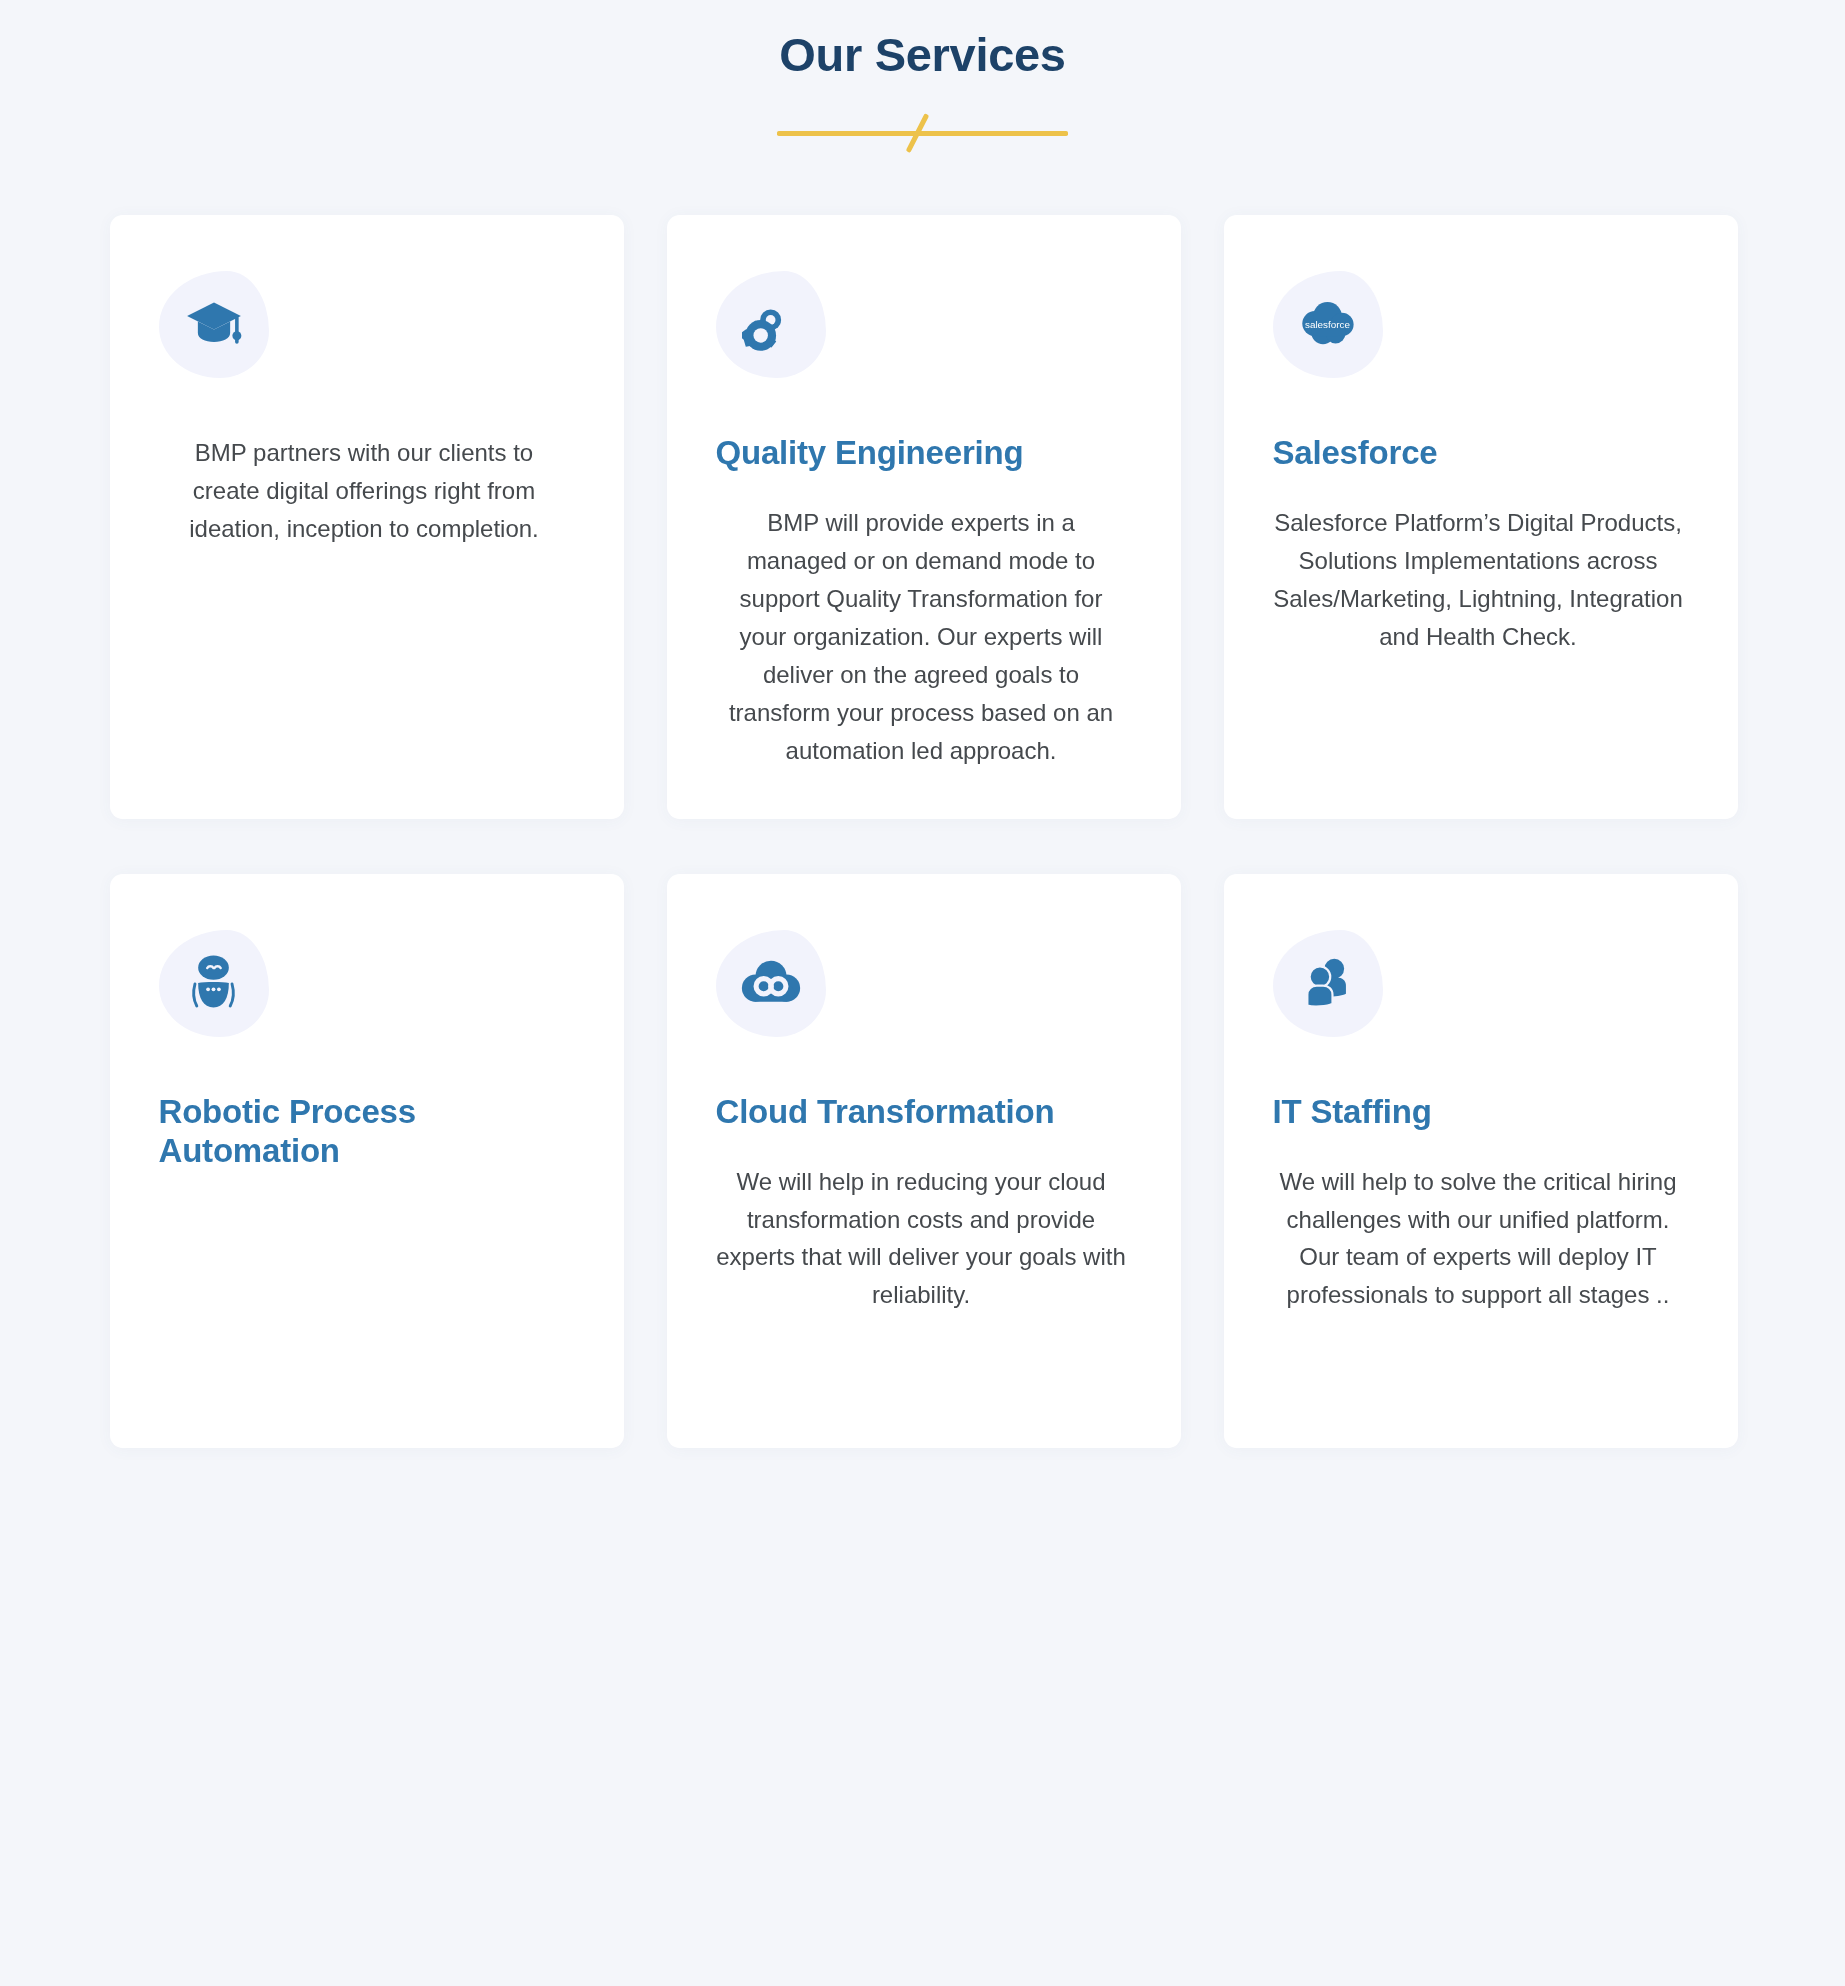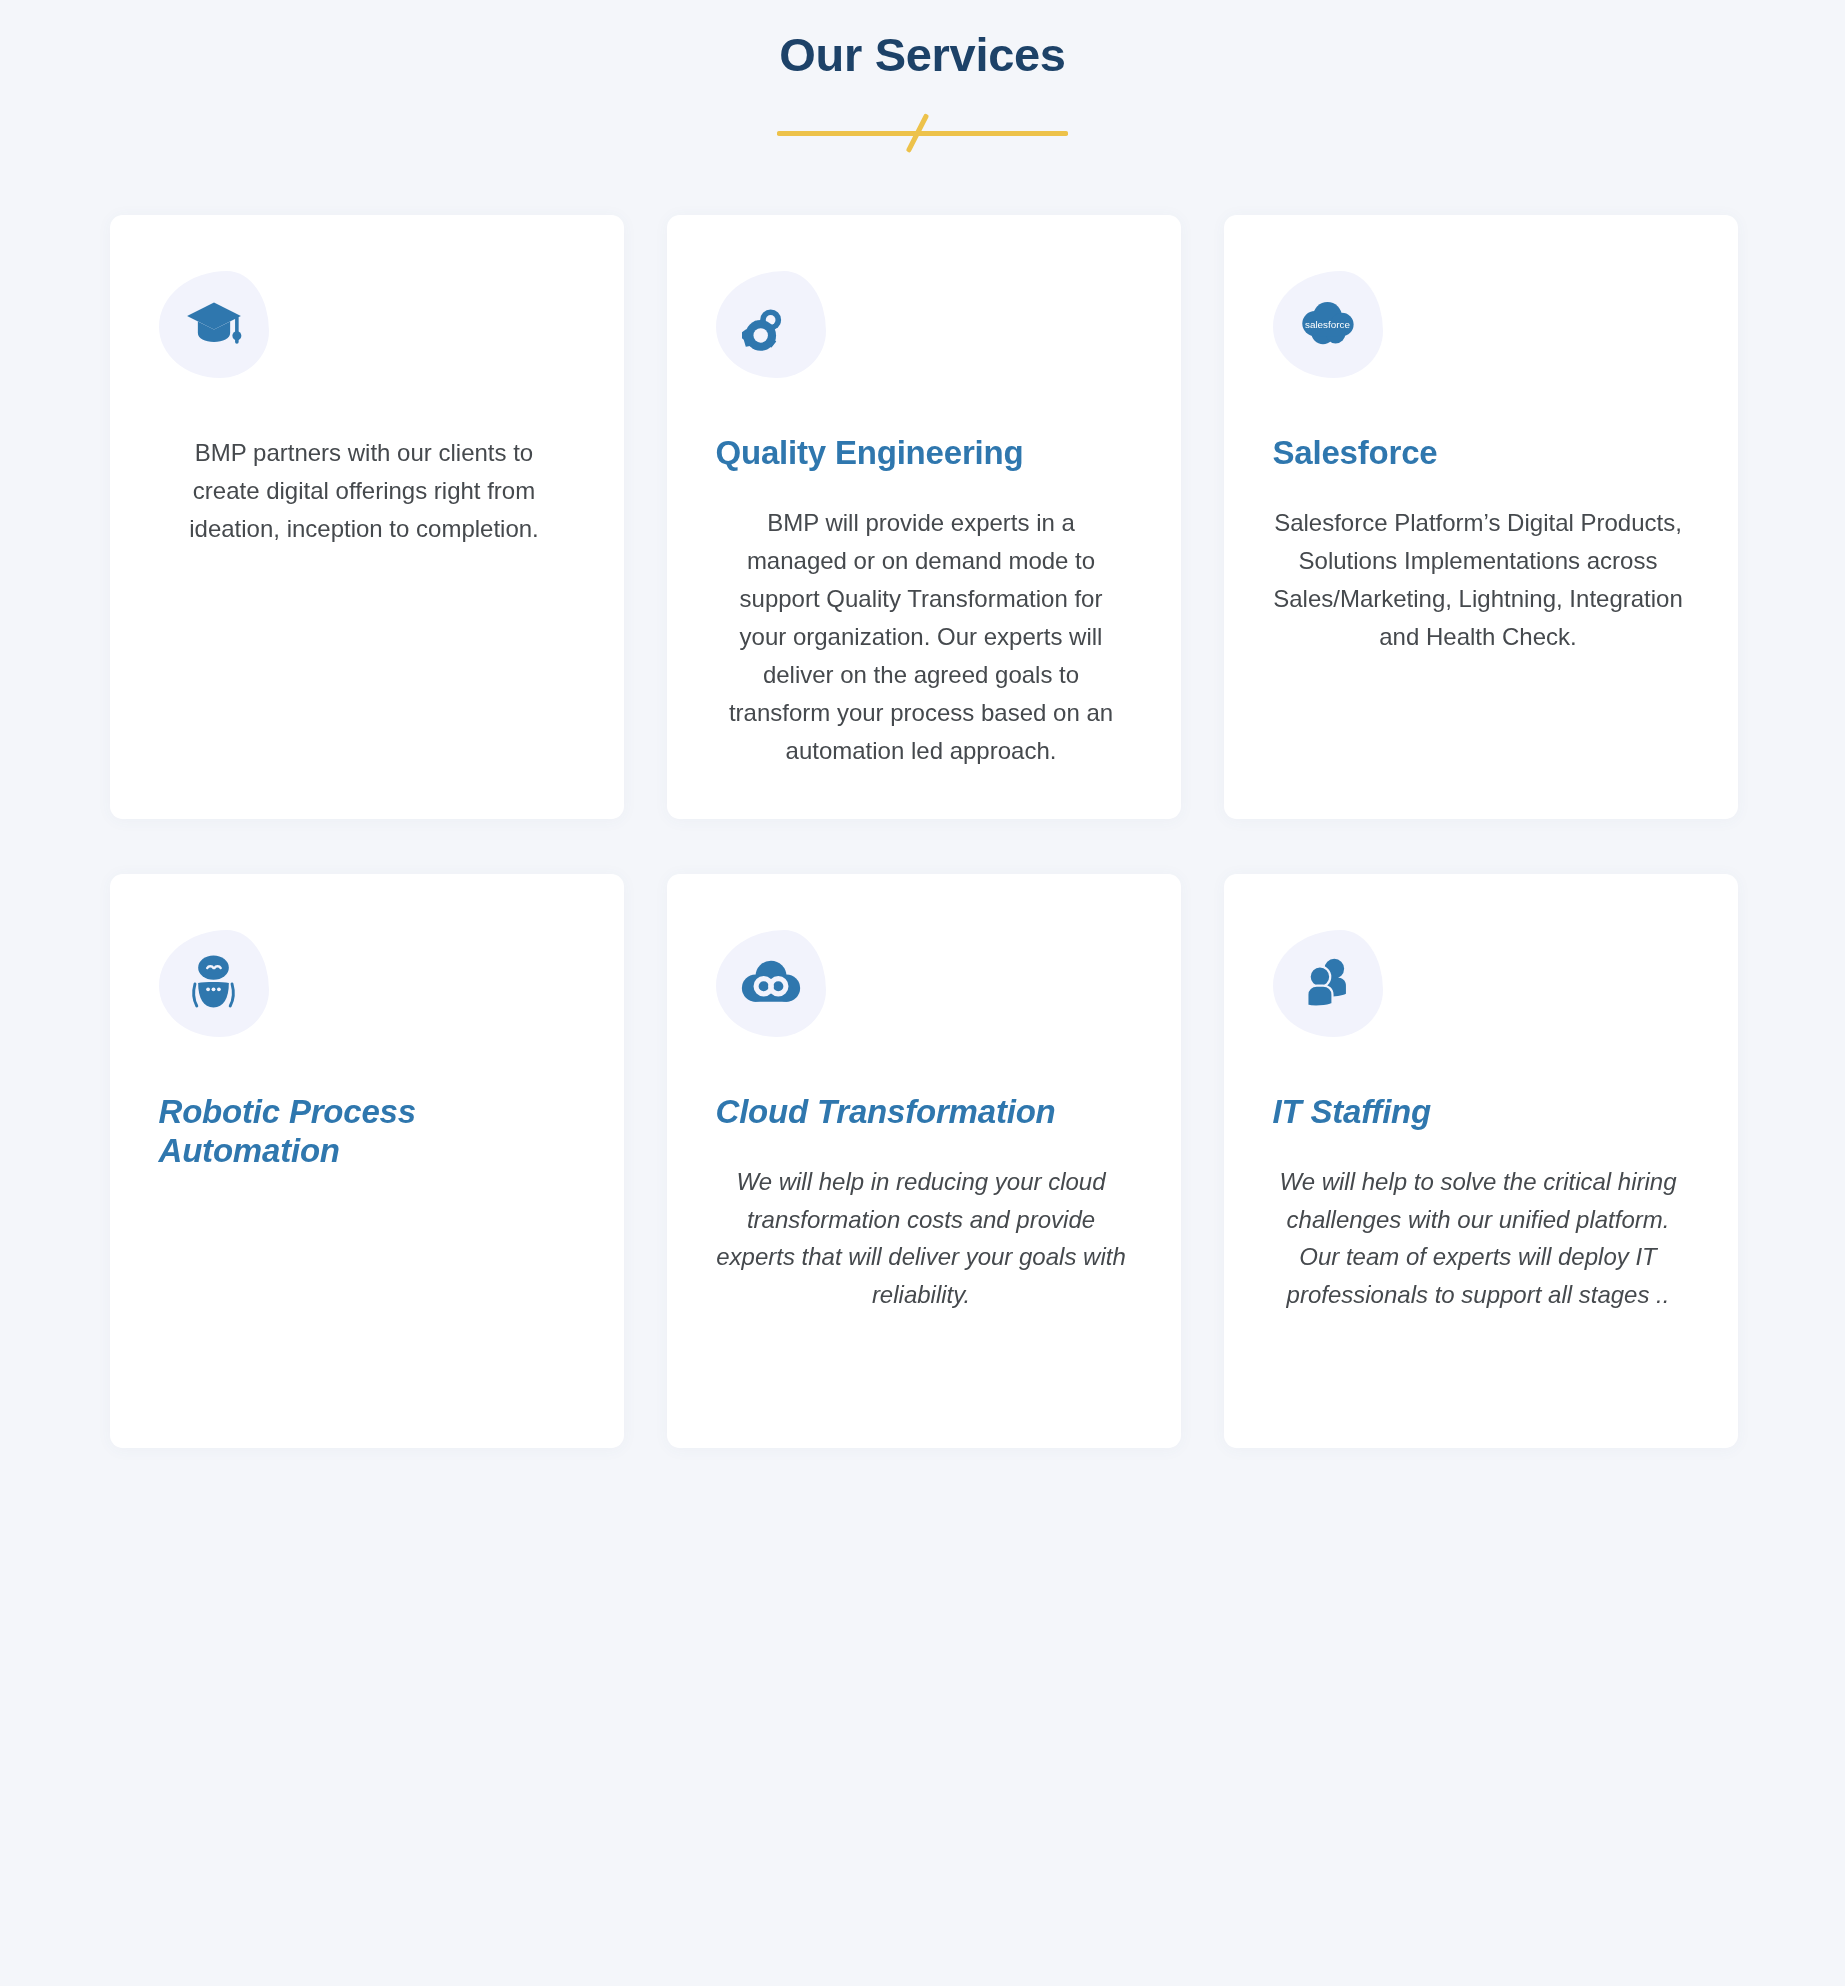--- a/index.html
+++ b/index.html
@@ -72,21 +72,21 @@
   }
 
   .card {
     background: #ffffff;
     border-radius: 12.7px;
     padding: 56px 54px 49px 49px;
     box-shadow: 0 1.8px 16.3px rgba(80, 95, 140, 0.045);
     position: relative;
   }
   .card.row1 { min-height: 588px; }
-  .card.row2 { min-height: 574px; font-style: italic; }
+  .card.row2 { min-height: 574px; }
 
   
   .icon-blob {
     width: 110px;
     height: 107px;
     background: #f2f3fc;
     border-radius: 62% 38% 45% 55% / 52% 56% 44% 48%;
     display: flex;
     align-items: center;
     justify-content: center;

